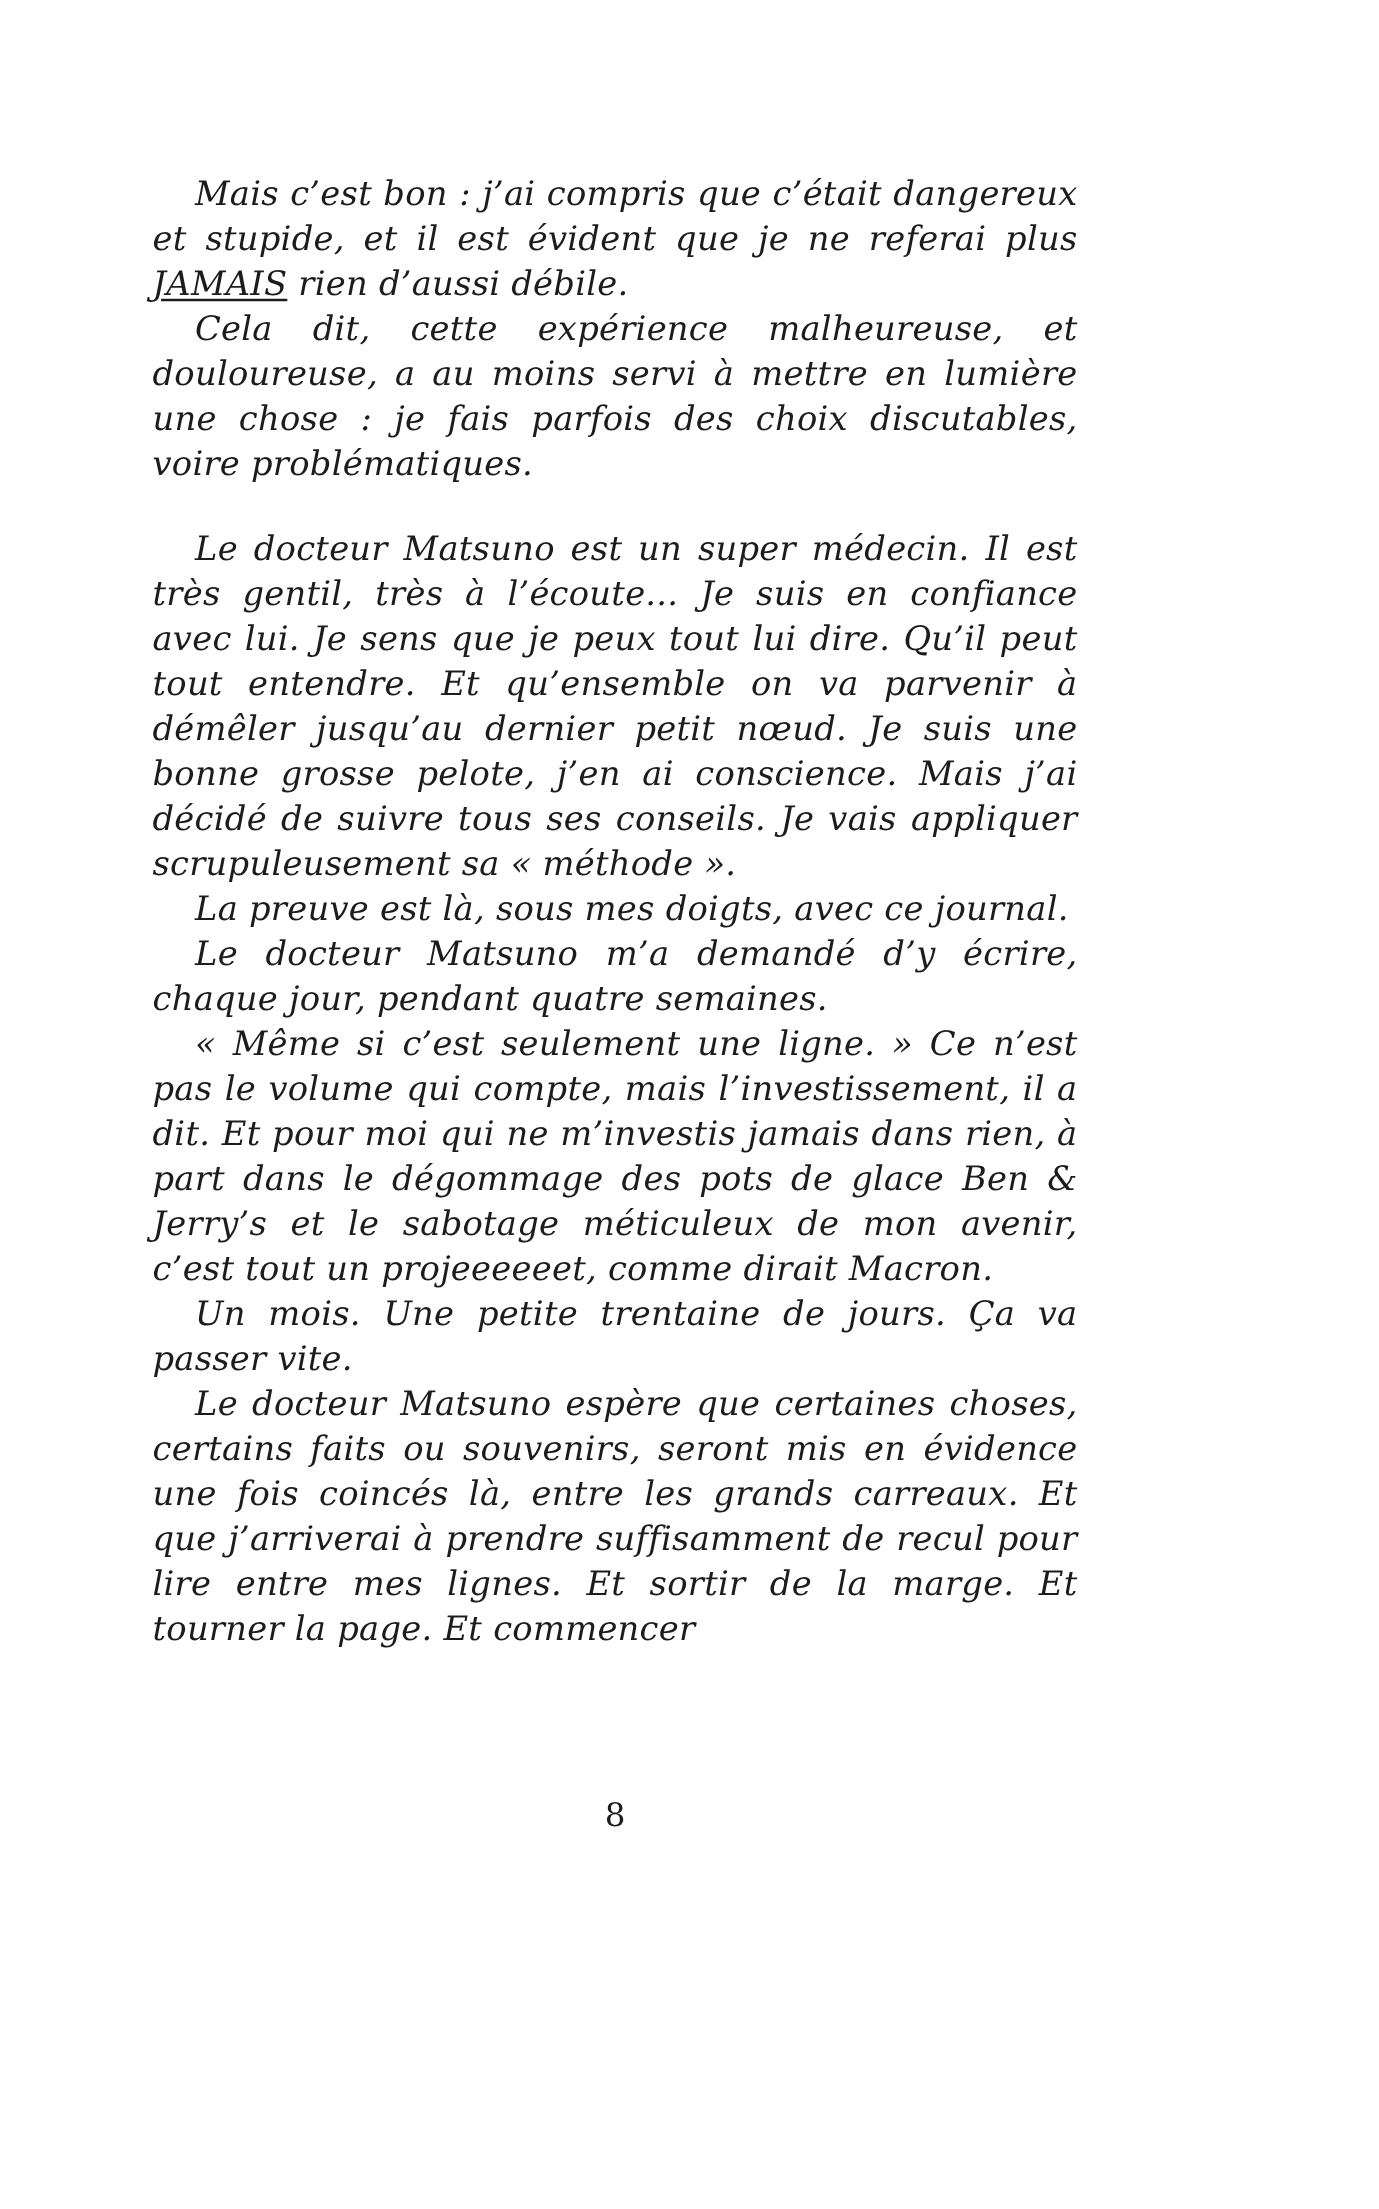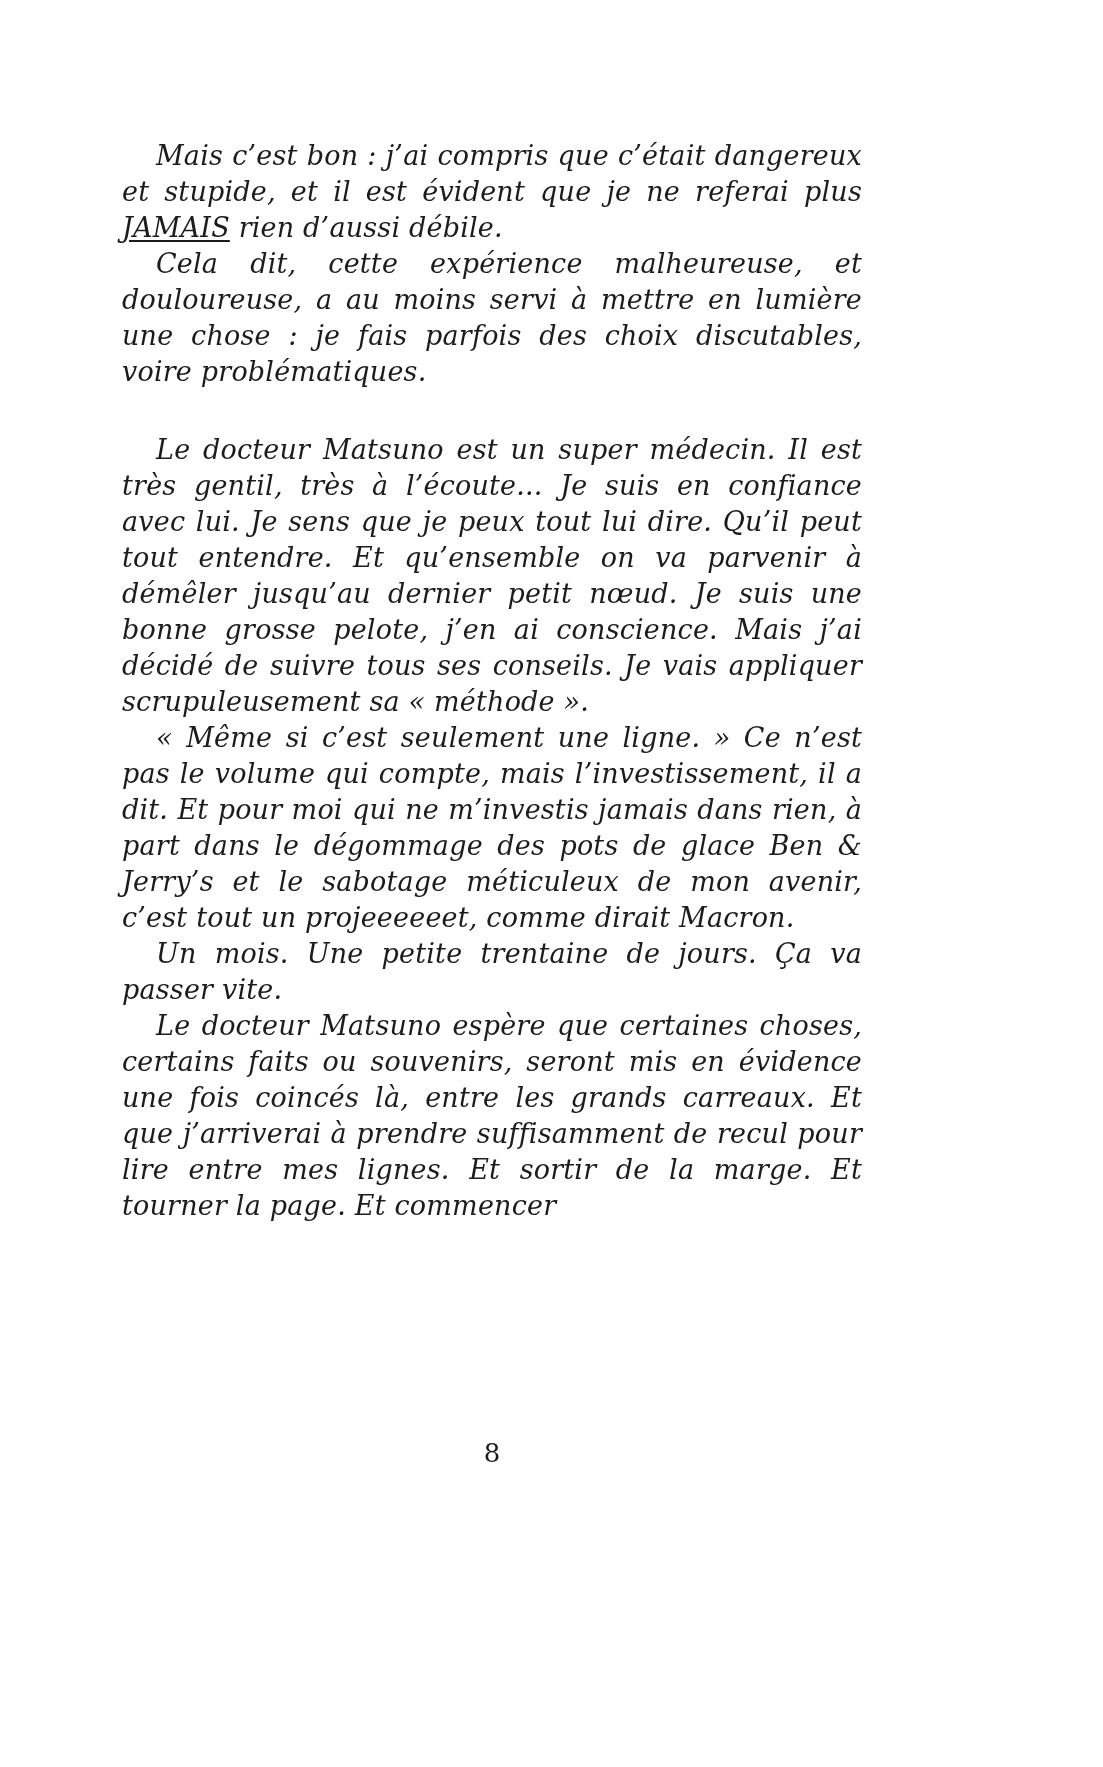--- a/index.html
+++ b/index.html
@@ -25,21 +25,21 @@
     font-size: 27px;
     line-height: 36px;
     text-align: justify;
     letter-spacing: 0.2px;
   }
   .text-block p {
     margin: 0;
     text-indent: 34px;
   }
   .text-block p.section-break {
-    margin-top: 42px;
+    margin-top: 32px;
   }
   .underlined-word {
     text-decoration: underline;
     text-underline-offset: 3px;
   }
   .page-number {
     position: absolute;
     top: 1438px;
     left: 122px;
     width: 740px;
@@ -57,21 +57,23 @@
   <div class="text-block">
 
     <p><span>Mais c’est bon&nbsp;: j’ai compris que c’était dangereux et stupide, et il est évident que je ne referai plus </span><span class="underlined-word">JAMAIS</span><span> rien d’aussi débile.</span></p>
 
     <p>Cela dit, cette expérience malheureuse, et douloureuse, a au moins servi à mettre en lumière une chose&nbsp;: je fais parfois des choix discutables, voire problématiques.</p>
 
 
 
     <p class="section-break">Le docteur Matsuno est un super médecin. Il est très gentil, très à l’écoute... Je suis en confiance avec lui. Je sens que je peux tout lui dire. Qu’il peut tout entendre. Et qu’ensemble on va parvenir à démêler jusqu’au dernier petit nœud. Je suis une bonne grosse pelote, j’en ai conscience. Mais j’ai décidé de suivre tous ses conseils. Je&nbsp;vais appliquer scrupuleusement sa «&nbsp;méthode&nbsp;».</p>
 
+    <p>La preuve est là, sous mes doigts, avec ce journal.</p>
 
+    <p>Le docteur Matsuno m’a demandé d’y écrire, chaque jour, pendant quatre semaines.</p>
 
     <p>«&nbsp;Même si c’est seulement une ligne.&nbsp;» Ce n’est pas le volume qui compte, mais l’investissement, il a dit. Et pour moi qui ne m’investis jamais dans rien, à part dans le dégommage des pots de glace Ben &amp; Jerry’s et le sabotage méticuleux de mon avenir, c’est tout un projeeeeeet, comme dirait Macron.</p>
 
     <p>Un mois. Une petite trentaine de jours. Ça va passer vite.</p>
 
 
     <p>Le docteur Matsuno espère que certaines choses, certains faits ou souvenirs, seront mis en évidence une fois coincés là, entre les grands carreaux. Et que j’arriverai à prendre suffisamment de recul pour lire entre mes lignes. Et sortir de la marge. Et tourner la page. Et commencer</p>
 
   </div>
 

